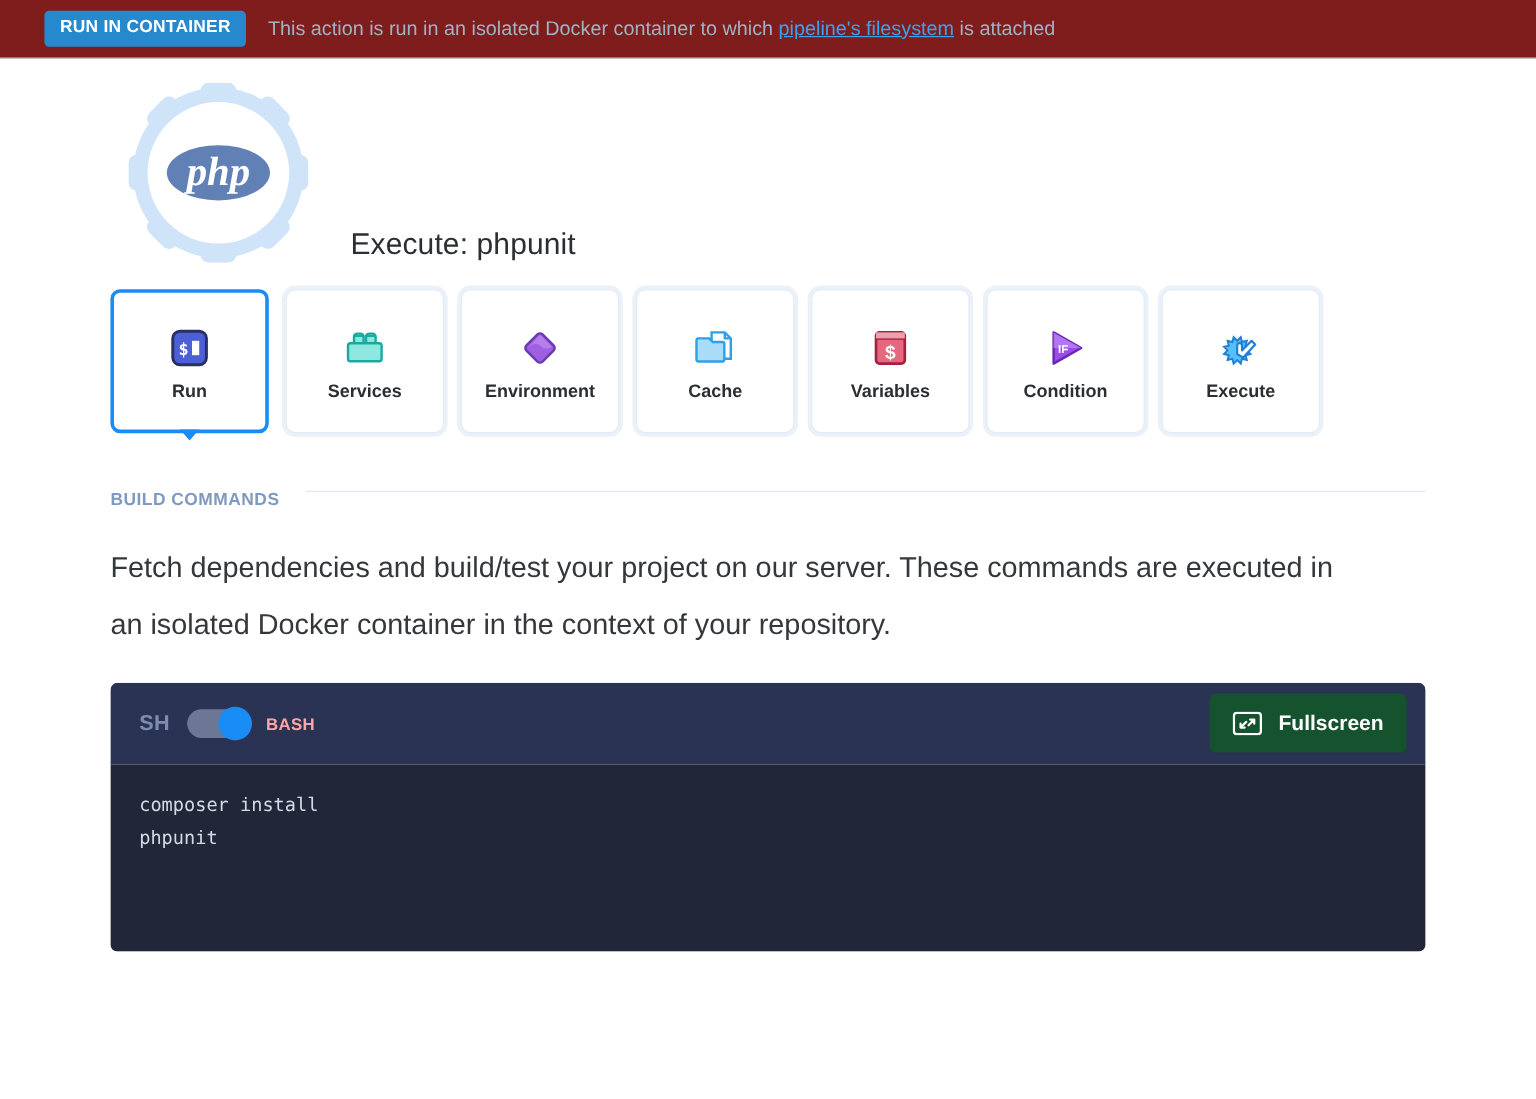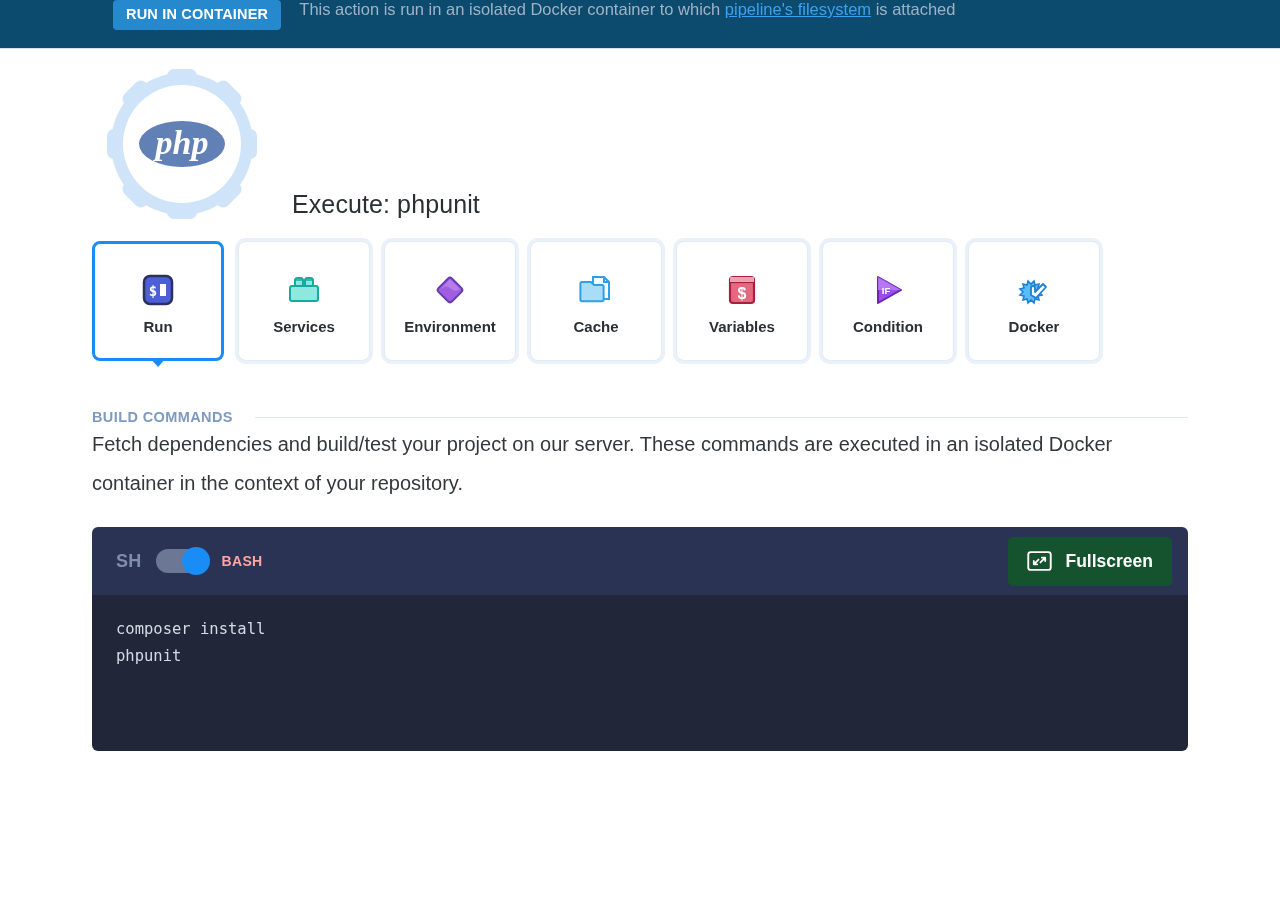--- a/index.html
+++ b/index.html
@@ -7,25 +7,25 @@
     margin: 0; padding: 0;
     width: 1280px; height: 916px;
     background: #ffffff;
     font-family: "Liberation Sans", sans-serif;
     -webkit-font-smoothing: antialiased;
   }
 
   
   .banner {
     height: 49px;
-    background: #0c4a6e;
+    background: #7f1d1d;
     border-bottom: 1px solid #d5e3f0;
     display: flex;
-    align-items: flex-start;
-    padding-left: 113px;
+    align-items: center;
+    padding-left: 37px;
   }
   .banner-badge {
     background: #2789cd;
     color: #ffffff;
     font-size: 14.5px;
     font-weight: bold;
     letter-spacing: .2px;
     padding: 7px 13px 8px 13px;
     border-radius: 4px;
     line-height: 1;
@@ -108,42 +108,42 @@
     margin-left: -8px;
     width: 0; height: 0;
     border-left: 8px solid transparent;
     border-right: 8px solid transparent;
     border-top: 9px solid #1a8cf5;
   }
 
   
   .section-head {
     display: flex;
-    align-items: center;
     margin-top: 48px;
     padding-right: 92px;
   }
   .section-head .label {
     font-size: 14.5px;
     font-weight: bold;
     color: #7e9ac0;
     letter-spacing: .4px;
     white-space: nowrap;
   }
   .section-head .rule {
     flex: 1;
     height: 1px;
     background: #dfe8f2;
     margin-left: 22px;
   }
 
   
   .desc {
+    margin-top: 26px;
     max-width: 1045px;
-    font-size: 20px;
+    font-size: 24px;
     line-height: 1.95;
     color: #34383c;
   }
 
   
   .code-card {
     margin-top: 24px;
     width: 1096px;
     border-radius: 6px;
     overflow: hidden;
@@ -319,21 +319,21 @@
 
     <div class="tab">
       <span class="tab-icon">
         <svg width="34" height="34" viewBox="0 0 34 34">
           <g fill="#59bdf7" stroke="#1f7fd4" stroke-width="1.6">
             <path d="M6 19 l-3 3 l4 1 l-1 4 l4 -1 l1 4 l3 -3 l3 3 l1 -4 l4 1 l-1 -4 l4 -1 l-3 -3 l3 -3 l-4 -1 l1 -4 l-4 1 l-1 -4 l-3 3 l-3 -3 l-1 4 l-4 -1 l1 4 l-4 1 z"></path>
           </g>
           <path d="M14 22 v-7 a2 2 0 0 1 4 0 v4 l8 -8 l3 3 l-10 11 z" fill="#ffffff" stroke="#1f7fd4" stroke-width="1.8" stroke-linejoin="round"></path>
         </svg>
       </span>
-      <span class="tab-label">Docker</span>
+      <span class="tab-label">Execute</span>
     </div>
 
   </div>
 
   <div class="section-head">
     <span class="label">BUILD COMMANDS</span>
     <span class="rule"></span>
   </div>
 
   <div class="desc">Fetch dependencies and build/test your project on our server. These commands are executed in an isolated Docker container in the context of your repository.</div>

